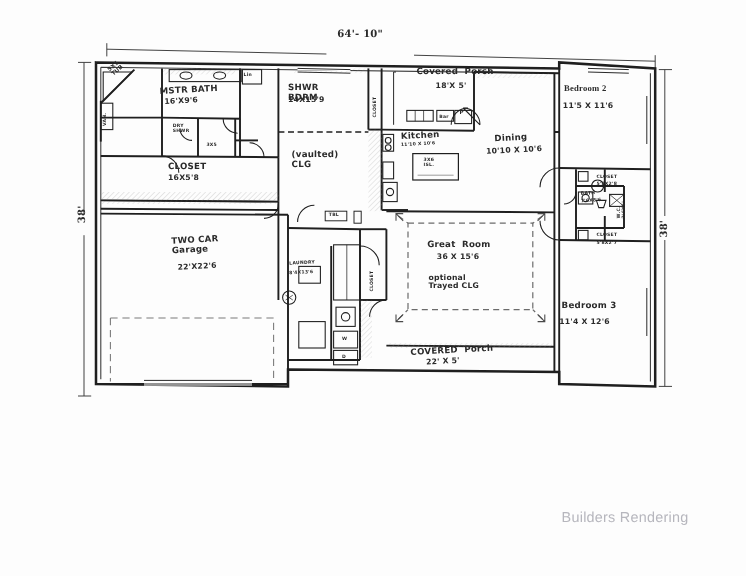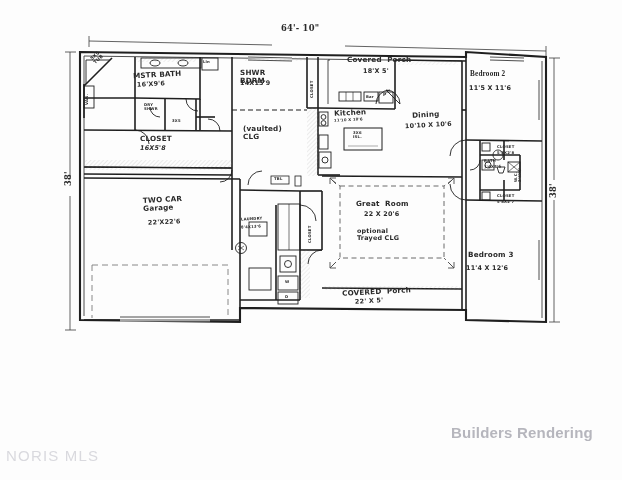--- a/index.html
+++ b/index.html
@@ -69,28 +69,27 @@
     top: 447px;
     font-family: "Liberation Sans", sans-serif;
     font-size: 15px;
     letter-spacing: 1.2px;
     color: #d9d9de;
     font-weight: 400;
     user-select: none;
   }
   .watermark-builders {
     position: absolute;
-    left: 451px;
+    left: 468px;
     top: 424px;
     font-family: "Liberation Sans", sans-serif;
-    font-size: 15px;
+    font-size: 12px;
     color: #b6b6bd;
     letter-spacing: 0.2px;
     user-select: none;
-    font-weight: bold;
   }
 </style>
 </head>
 <body>
 
 <div id="page">
 
   <svg id="plan-svg" viewBox="0 0 622 480">
     <defs>
       <pattern id="hatch" width="4" height="4" patternUnits="userSpaceOnUse" patternTransform="rotate(45)">
@@ -338,21 +337,21 @@
   <div class="lbl micro rot-side" style="left:85px; top:105px;">VAN.</div>
 
   <div class="lbl micro" style="left:203px; top:60px;">Lin</div>
 
   <div class="lbl micro" style="left:144px; top:103px;">DRY
 SHWR</div>
 
   <div class="lbl micro" style="left:172px; top:119px;">3X5</div>
 
   <div class="lbl room" style="left:140px; top:135px;">CLOSET</div>
-  <div class="lbl dim" style="left:140px; top:145px;font-style:italic;">16X5'8</div>
+  <div class="lbl dim" style="left:140px; top:145px;">16X5'8</div>
 
   <div class="lbl room" style="left:240px; top:69px;">SHWR
 BDRM</div>
   <div class="lbl dim" style="left:240px; top:80px;">14X15'9</div>
   <div class="lbl room" style="left:243px; top:125px;">(vaulted)
 CLG</div>
 
   <div class="lbl micro rot-side" style="left:310px; top:98px;">CLOSET</div>
 
   <div class="lbl room" style="left:347px; top:56px;">Covered  Porch</div>
@@ -397,24 +396,23 @@
   <div class="lbl micro skew" style="left:241px; top:225px;">8'4X13'6</div>
 
   <div class="lbl micro rot-side" style="left:308px; top:243px;">CLOSET</div>
 
   <div class="lbl micro" style="left:274px; top:177px;">TBL</div>
 
   <div class="lbl micro" style="left:285px; top:280px;">W</div>
   <div class="lbl micro" style="left:285px; top:295px;">D</div>
 
   <div class="lbl room" style="left:356px; top:200px;">Great  Room</div>
-  <div class="lbl dim" style="left:364px; top:211px;">22 X 20'6</div>
+  <div class="lbl dim" style="left:364px; top:211px;">36 X 15'6</div>
   <div class="lbl dim" style="left:357px; top:228px;">optional
 Trayed CLG</div>
 
   <div class="lbl room skew" style="left:342px; top:288px;">COVERED  Porch</div>
   <div class="lbl dim skew" style="left:355px; top:298px;">22' X 5'</div>
 
   <div class="watermark-builders">Builders Rendering</div>
 
-  <div class="watermark-mls">NORIS MLS</div>
 
 </div>
 
 </body></html>

